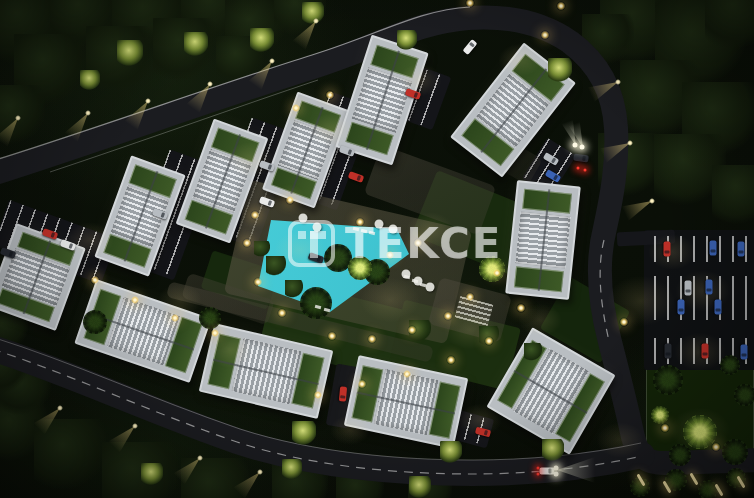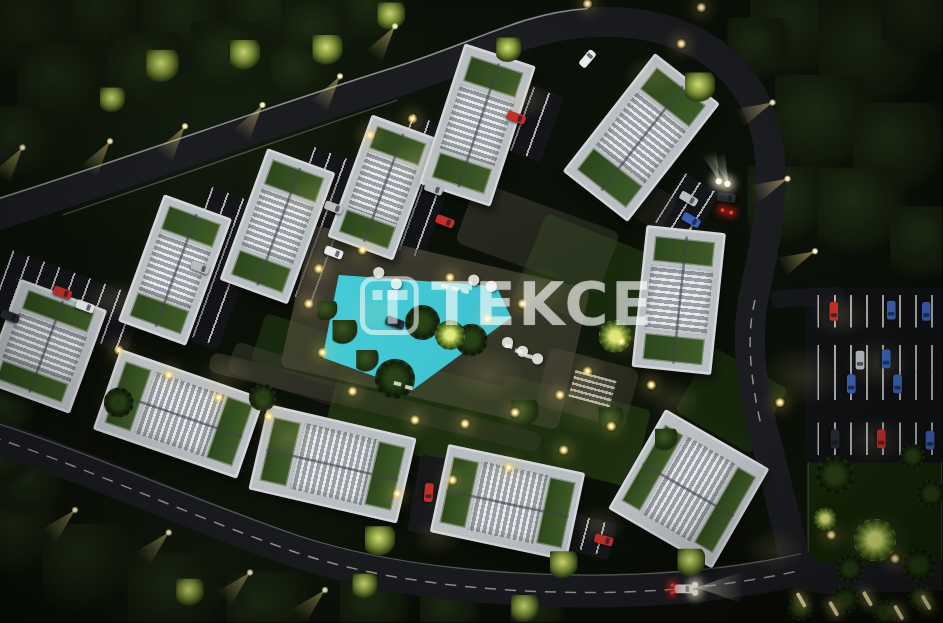--- a/index.html
+++ b/index.html
@@ -7,21 +7,21 @@
          background:linear-gradient(160deg,#0b1108 0%,#0a0f07 60%,#090d06 100%);}
   #scene::after{content:"";position:absolute;inset:0;z-index:40;pointer-events:none;
          background:radial-gradient(ellipse at 50% 46%, rgba(0,0,0,0) 52%, rgba(0,0,0,0.45) 100%);}
   .abs{position:absolute;}
   .watermark{position:absolute;left:288px;top:220px;z-index:50;display:flex;align-items:center;gap:10px;}
   .wm-logo{position:relative;width:47px;height:47px;border:4px solid rgba(255,255,255,0.55);
            border-radius:11px;box-sizing:border-box;}
   .wm-sq{position:absolute;left:6px;top:7px;width:8px;height:8px;background:rgba(255,255,255,0.55);}
   .wm-bar-h{position:absolute;left:18px;top:7px;width:16px;height:8px;background:rgba(255,255,255,0.55);}
   .wm-bar-v{position:absolute;left:18px;top:7px;width:8px;height:27px;background:rgba(255,255,255,0.55);}
-  .wm-text{font-size:48px;font-weight:bold;letter-spacing:2px;line-height:1;
+  .wm-text{font-size:42px;font-weight:bold;letter-spacing:2px;line-height:1;
            color:rgba(255,255,255,0.55);text-shadow:0 0 1px rgba(255,255,255,0.2);}
 </style>
 </head>
 <body>
 
 <div id="scene">
   <div class="watermark">
     <div class="wm-logo">
       <div class="wm-sq"></div>
       <div class="wm-bar-h"></div>

